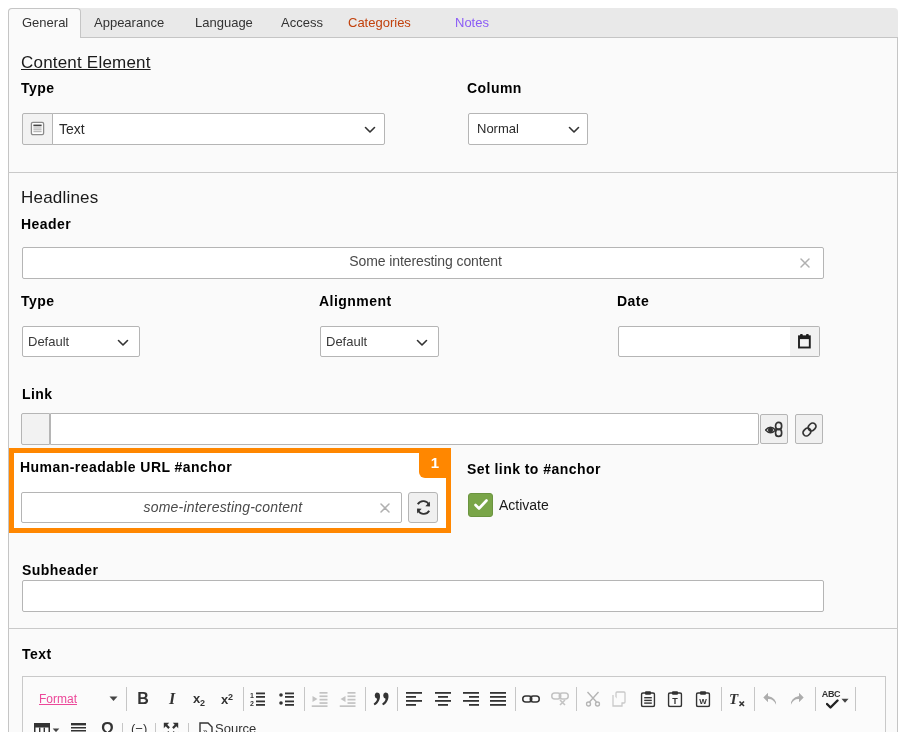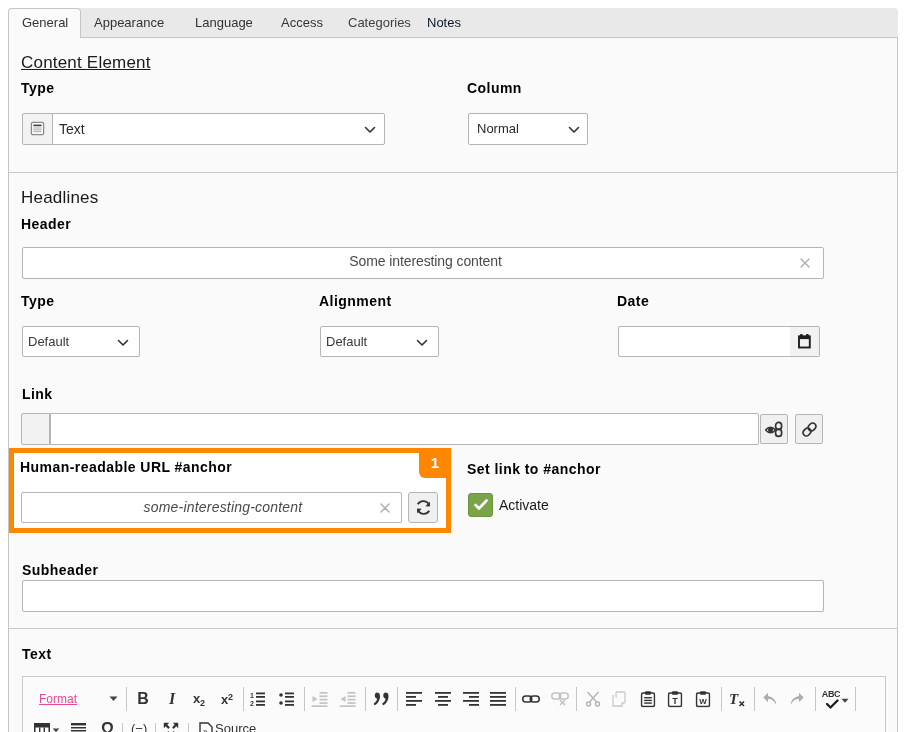--- a/index.html
+++ b/index.html
@@ -22,22 +22,22 @@
 
 <div class="abs" style="left:8px; top:8px; width:890px; height:30px; background:#e9e9e9; border-bottom:1px solid #c5c5c5; border-radius:4px 4px 0 0;"></div>
 
 <div class="abs" style="left:8px; top:37px; width:890px; height:700px; background:#fafafa; border:1px solid #c5c5c5;"></div>
 
 <div class="abs" style="left:8px; top:8px; width:73px; height:30px; background:#fafafa; border:1px solid #c5c5c5; border-bottom:none; border-radius:4px 4px 0 0;"></div>
 <div class="abs" style="left:22px; top:8px; height:30px; line-height:30px; font-size:13px; color:#333;">General</div>
 <div class="abs" style="left:94px; top:8px; height:30px; line-height:30px; font-size:13px; color:#333;">Appearance</div>
 <div class="abs" style="left:195px; top:8px; height:30px; line-height:30px; font-size:13px; color:#333;">Language</div>
 <div class="abs" style="left:281px; top:8px; height:30px; line-height:30px; font-size:13px; color:#333;">Access</div>
-<div class="abs" style="left:348px; top:8px; height:30px; line-height:30px; font-size:13px; color:#404040;">Categories</div>
-<div class="abs" style="left:427px; top:8px; height:30px; line-height:30px; font-size:13px; color:#0f172a;">Notes</div>
+<div class="abs" style="left:348px; top:8px; height:30px; line-height:30px; font-size:13px; color:#c2410c;">Categories</div>
+<div class="abs" style="left:455px; top:8px; height:30px; line-height:30px; font-size:13px; color:#8b5cf6;">Notes</div>
 
 <div class="abs" style="left:8px; top:172px; width:890px; height:1px; background:#c9c9c9;"></div>
 <div class="abs" style="left:8px; top:628px; width:890px; height:1px; background:#c9c9c9;"></div>
 
 <div class="abs h2" style="left:21px; top:53px;text-decoration:underline;">Content Element</div>
 <div class="abs lbl" style="left:21px; top:81px;">Type</div>
 
 <div class="abs addon" style="left:22px; top:112.5px; width:31px; height:32px; border-radius:2px 0 0 2px; display:flex; align-items:center; justify-content:center;">
   <svg width="15" height="15" viewBox="0 0 16 16">
     <rect x="1.5" y="1.5" width="13" height="13" rx="1.5" fill="#fff" stroke="#8a8a8a" stroke-width="1.4"></rect>

